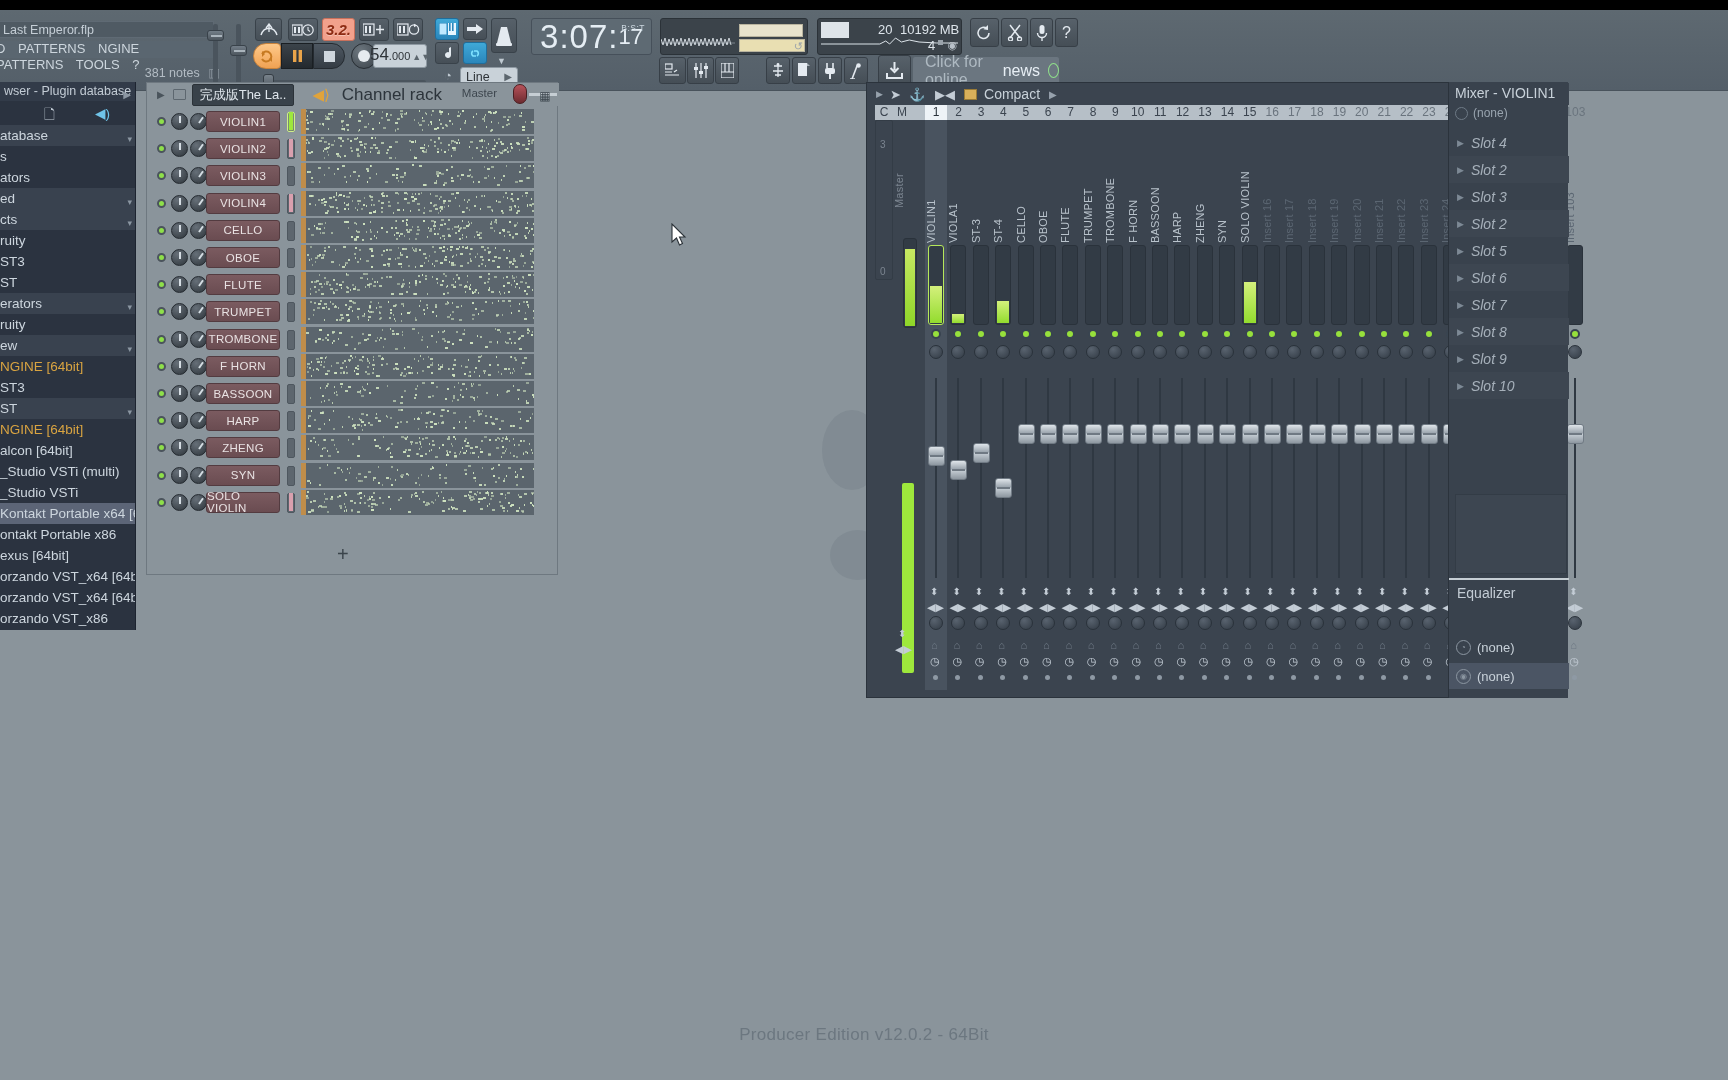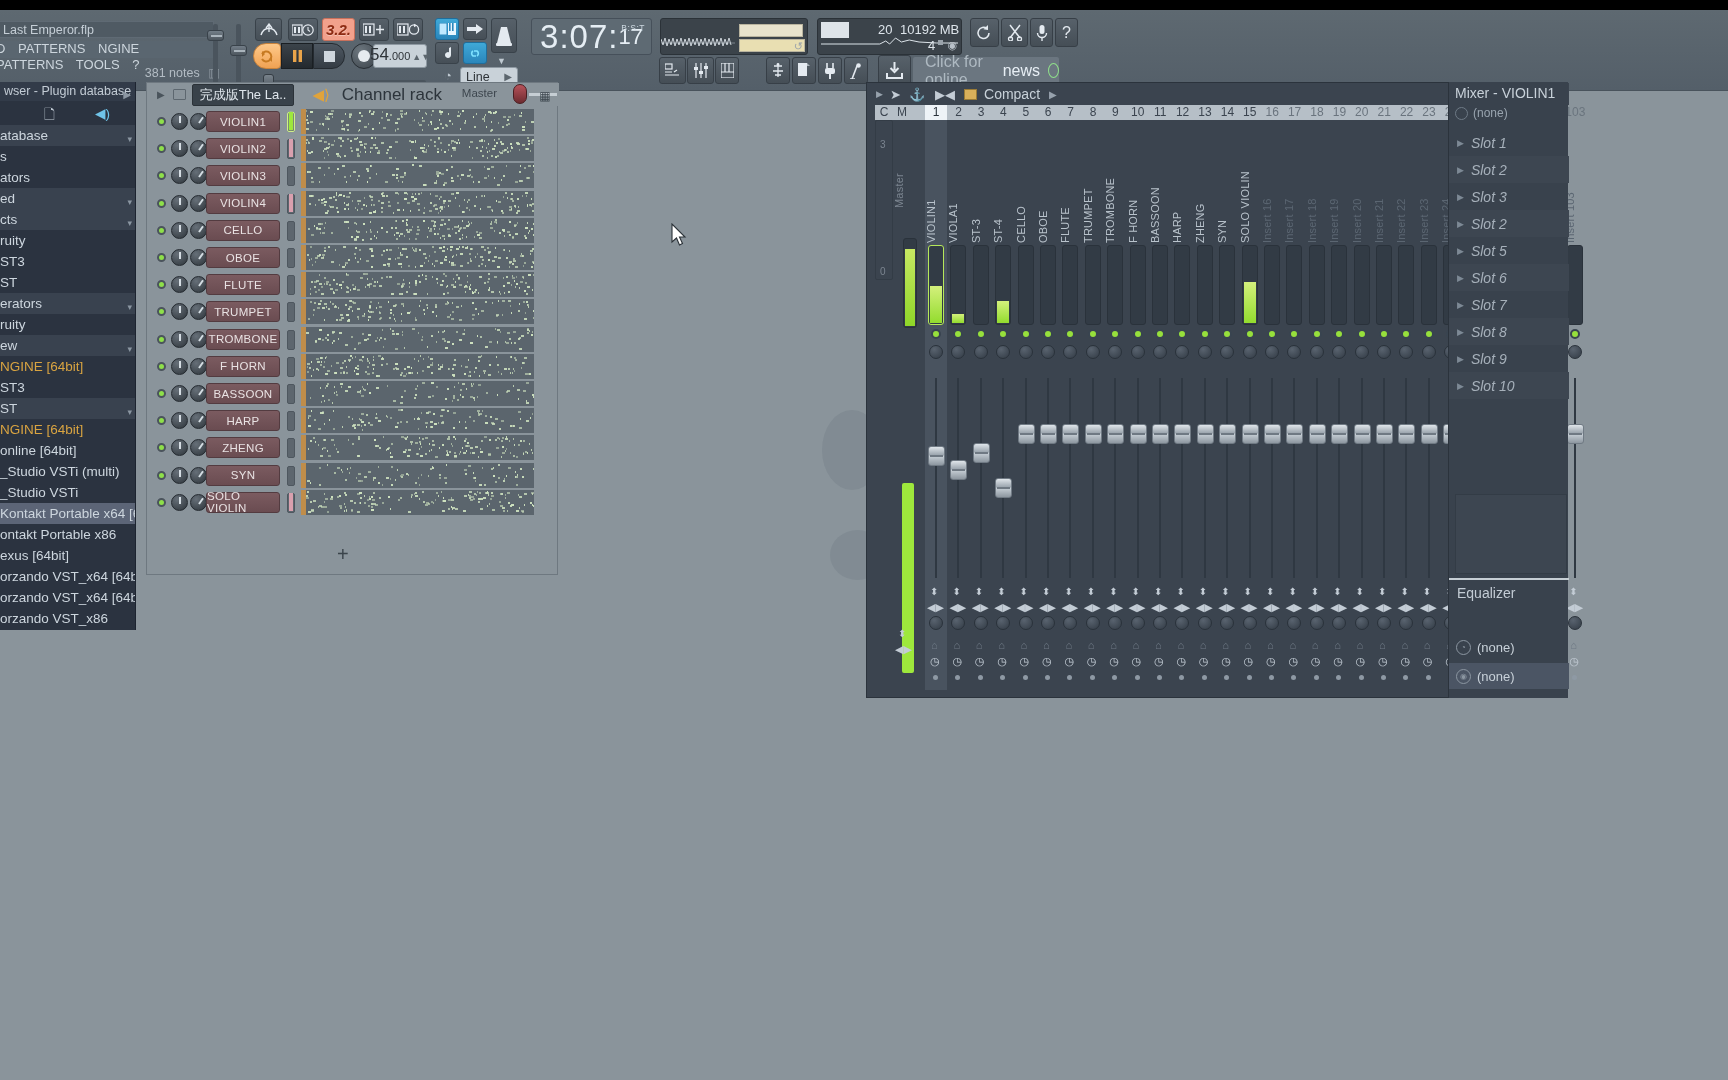--- a/index.html
+++ b/index.html
@@ -382,20 +382,21 @@
   .mr-row.hl{ background:#4b5564; }
 </style>
 </head>
 <body>
 
 <div id="root">
 
   <div class="desktop">
     <div class="desk-blob" style="left:822px; top:400px; width:60px; height:80px;"></div>
     <div class="desk-blob" style="left:830px; top:520px; width:55px; height:50px;"></div>
+    <div class="producer-edition">Producer Edition v12.0.2 - 64Bit</div>
   </div>
 
   <div class="toolbar">
 
     <div class="titlebar">Last Emperor.flp</div>
 
     <div class="menubar">
       <span>D</span>
       <span>PATTERNS</span>
       <span>NGINE</span>
@@ -653,21 +654,21 @@
         <div class="br-item"><span>ruity</span></div>
         <div class="br-item"><span>ST3</span></div>
         <div class="br-item"><span>ST</span></div>
         <div class="br-item grp"><span>erators</span><span class="cap">▾</span></div>
         <div class="br-item"><span>ruity</span></div>
         <div class="br-item grp"><span>ew</span><span class="cap">▾</span></div>
         <div class="br-item orange"><span>NGINE [64bit]</span></div>
         <div class="br-item"><span>ST3</span></div>
         <div class="br-item grp"><span>ST</span><span class="cap">▾</span></div>
         <div class="br-item orange"><span>NGINE [64bit]</span></div>
-        <div class="br-item"><span>online [64bit]</span></div>
+        <div class="br-item"><span>alcon [64bit]</span></div>
         <div class="br-item"><span>_Studio VSTi (multi)</span></div>
         <div class="br-item"><span>_Studio VSTi</span></div>
         <div class="br-item hl"><span>Kontakt Portable x64 [64bit]</span></div>
         <div class="br-item"><span>ontakt Portable x86</span></div>
         <div class="br-item"><span>exus [64bit]</span></div>
         <div class="br-item"><span>orzando VST_x64 [64bit]</span></div>
         <div class="br-item"><span>orzando VST_x64 [64bit]_2</span></div>
         <div class="br-item"><span>orzando VST_x86</span></div>
         <div class="br-item"></div>
       </div>
@@ -3182,21 +3183,21 @@
   </div>
 
   <div class="mx-right">
     <div class="mr-top">
       <span class="pw"></span>
       <span>(none)</span>
     </div>
     <div id="slot-list">
         <div class="slot" style="top: 47px;">
           <span class="tri">▶</span>
-          <span>Slot 1</span>
+          <span>Slot 4</span>
         </div>
         <div class="slot alt" style="top: 74px;">
           <span class="tri">▶</span>
           <span>Slot 2</span>
         </div>
         <div class="slot" style="top: 101px;">
           <span class="tri">▶</span>
           <span>Slot 3</span>
         </div>
         <div class="slot alt" style="top: 128px;">

